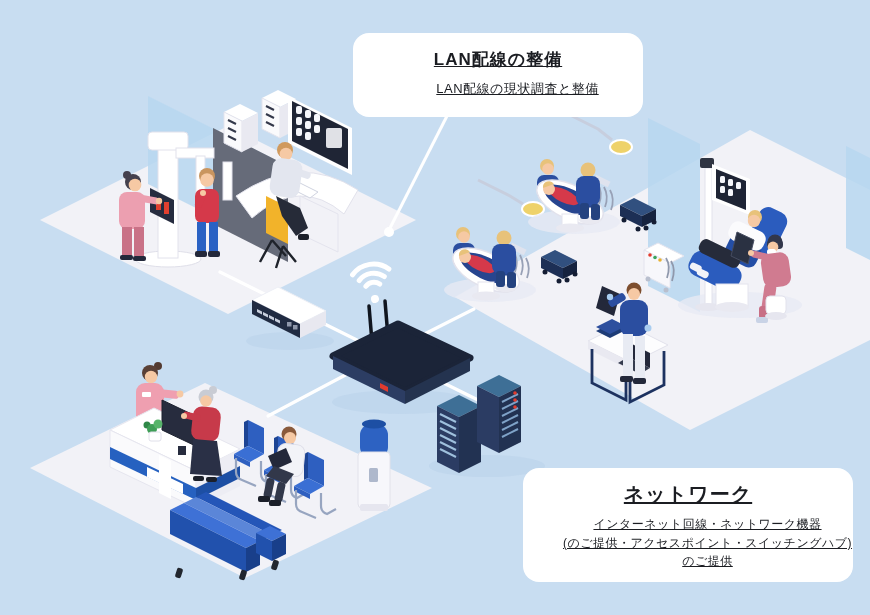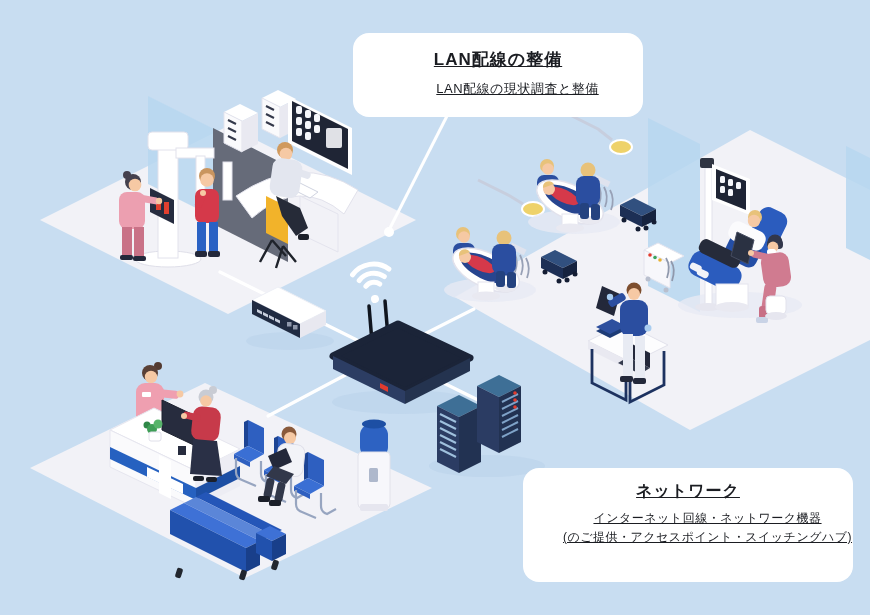--- a/index.html
+++ b/index.html
@@ -7,21 +7,21 @@
          font-family:"Liberation Sans","DejaVu Sans",sans-serif;}
   .stage svg{position:absolute;left:0;top:0;}
   .callout{position:absolute;background:#ffffff;border-radius:16px;
            text-align:center;color:#1b1d22;box-sizing:border-box;text-decoration:underline;}
   .callout .title{font-weight:bold;letter-spacing:1px;}
   .callout .body{letter-spacing:.5px;padding-left:39px;}
   .callout-lan{left:353px;top:33px;width:290px;height:84px;padding-top:15px;}
   .callout-lan .title{font-size:17px;}
   .callout-lan .body{font-size:13px;margin-top:9px;}
   .callout-net{left:523px;top:468px;width:330px;height:114px;padding-top:13px;}
-  .callout-net .title{font-size:16px;}
+  .callout-net .title{font-size:20px;}
   .callout-net .body{font-size:12px;line-height:1.55;margin-top:7px;}
 </style>
 </head>
 <body>
 
 <div class="stage">
 <svg viewBox="0 0 870 615" width="870" height="615">
   <defs>
     <g id="chairUnit">
       <ellipse cx="38" cy="64" rx="46" ry="12" fill="#e7eaf4" opacity="0.8"></ellipse>
@@ -407,15 +407,16 @@
 
   <div class="callout callout-lan">
     <div class="title">LAN配線の整備</div>
     <div class="body">LAN配線の現状調査と整備</div>
   </div>
   <div class="callout callout-net">
     <div class="title">ネットワーク</div>
     <div class="body">
       <div>インターネット回線・ネットワーク機器</div>
       <div>(のご提供・アクセスポイント・スイッチングハブ)</div>
+      <div>のご提供</div>
     </div>
   </div>
 </div>
 
 </body></html>

